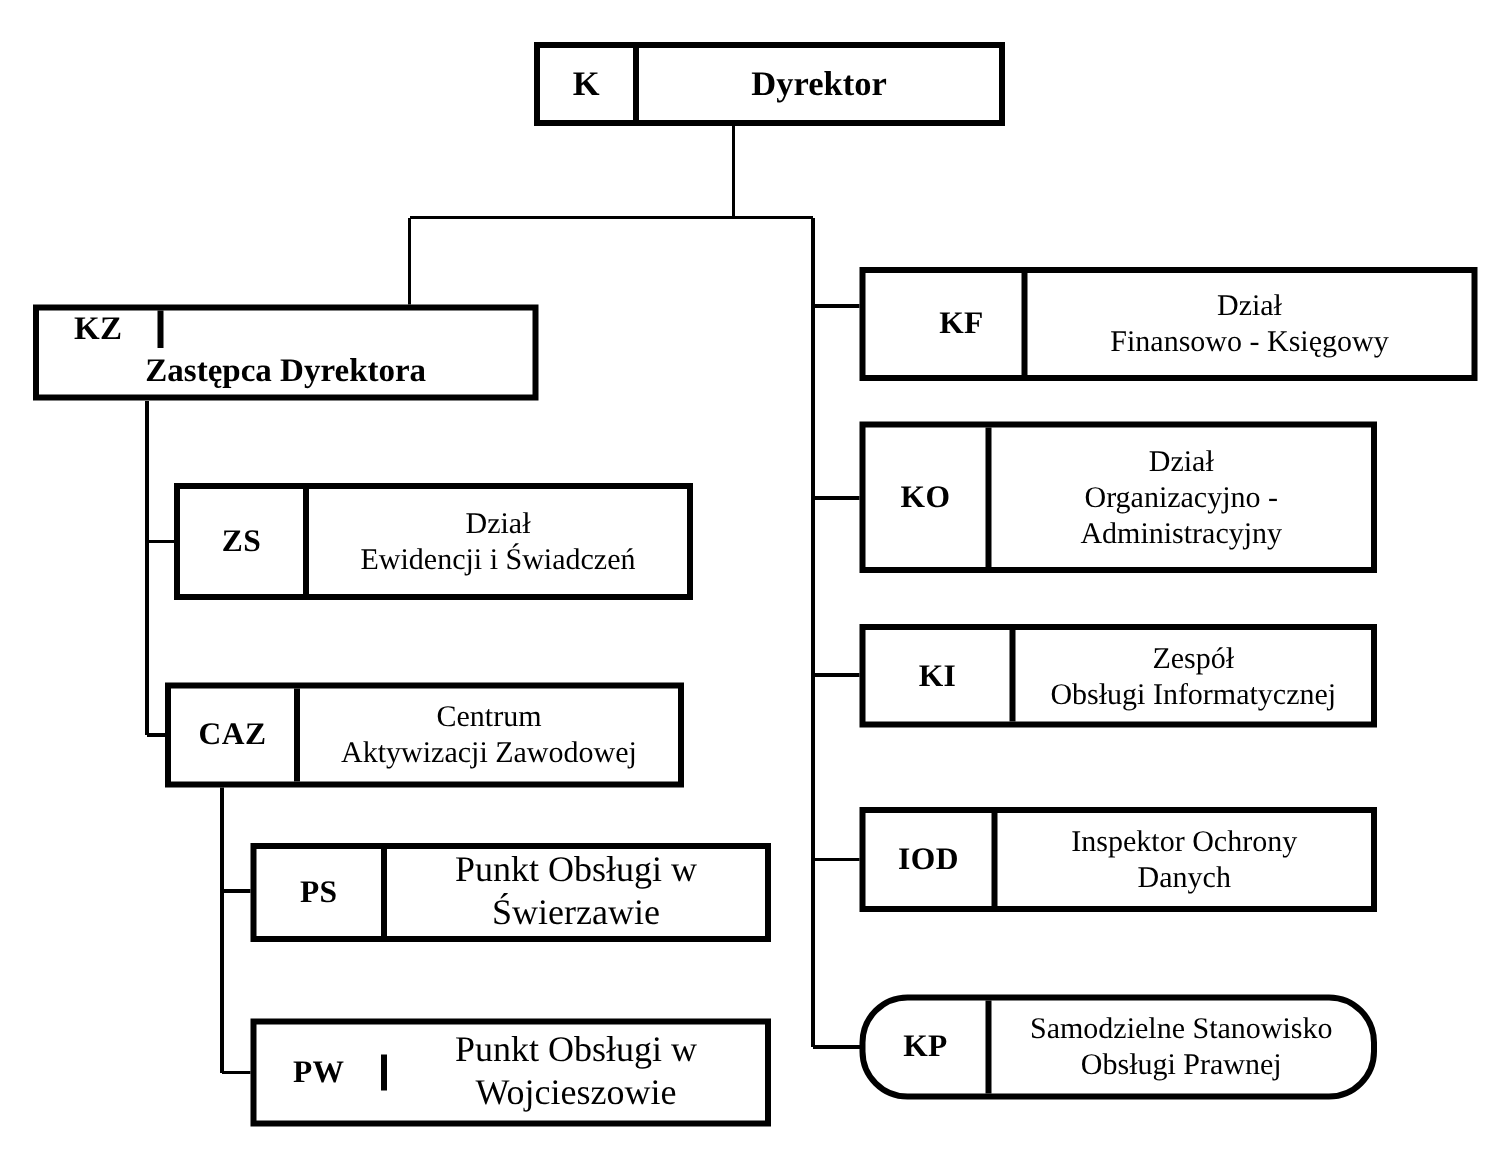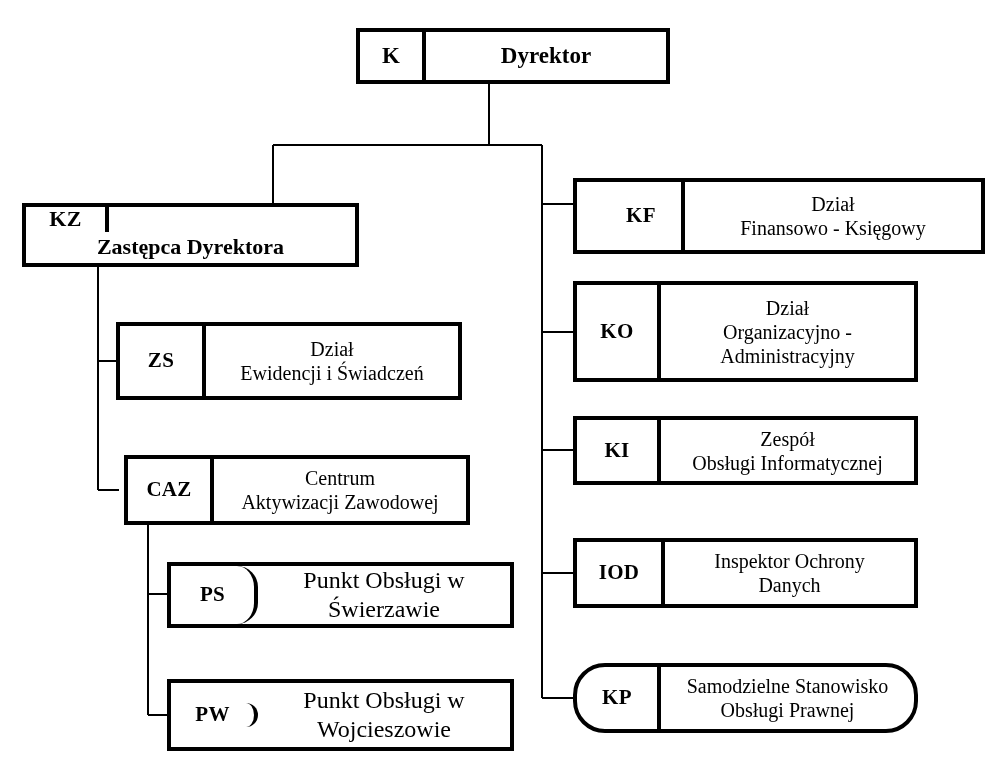--- a/index.html
+++ b/index.html
@@ -56,21 +56,21 @@
     justify-content: center;
     text-align: center;
     line-height: 1.2;
     padding: 0 6px;
     white-space: pre-line;
   }
   .lvl-0 .box-code, .lvl-0 .box-name { font-size: 23px; font-weight: bold; }
   .lvl-1 .box-code, .lvl-1 .box-name { font-size: 22px; font-weight: bold; }
   .lvl-2 .box-code { font-size: 21px; }
   .lvl-2 .box-name { font-size: 20px; font-weight: normal; }
-  .lvl-3 .box-code { font-size: 21px; border-radius: 21px; }
+  .lvl-3 .box-code { font-size: 21px; }
   .lvl-3 .box-name { font-size: 24px; font-weight: normal; }
   .rt .box-code { font-size: 21px; }
   .rt .box-name { font-size: 20px; font-weight: normal; }
 </style>
 </head>
 <body>
 
 <div id="chart-root">
 
   <svg id="connector-layer" viewBox="0 0 1000 774" width="1000" height="774" aria-hidden="true">
@@ -109,21 +109,21 @@
     <div class="box-code" style="width:83px;">KZ</div>
     <div class="box-name">Zastępca Dyrektora</div>
   </div>
 
   <div class="org-box lvl-2" style="left:116px; top:322px; width:346px; height:78px;">
     <div class="box-code" style="width:86px;">ZS</div>
     <div class="box-name">Dział
 Ewidencji i Świadczeń</div>
   </div>
 
-  <div class="org-box lvl-2" style="left:124px; top:455px; width:346px; height:70px;">
+  <div class="org-box lvl-2" style="left:110px; top:455px; width:346px; height:70px;">
     <div class="box-code" style="width:86px;">CAZ</div>
     <div class="box-name">Centrum
 Aktywizacji Zawodowej</div>
   </div>
 
   <div class="org-box lvl-3" style="left:167px; top:562px; width:347px; height:66px;">
     <div class="box-code" style="width:87px;">PS</div>
     <div class="box-name">Punkt Obsługi w
 Świerzawie</div>
   </div>
@@ -141,21 +141,21 @@
   </div>
 
   <div class="org-box rt" style="left:573px; top:281px; width:345px; height:101px;">
     <div class="box-code" style="width:84px;">KO</div>
     <div class="box-name">Dział
 Organizacyjno -
 Administracyjny</div>
   </div>
 
   <div class="org-box rt" style="left:573px; top:416px; width:345px; height:69px;">
-    <div class="box-code" style="width:84px;">KI</div>
+    <div class="box-code" style="width:100px;">KI</div>
     <div class="box-name">Zespół
 Obsługi Informatycznej</div>
   </div>
 
   <div class="org-box rt" style="left:573px; top:538px; width:345px; height:70px;">
     <div class="box-code" style="width:88px;">IOD</div>
     <div class="box-name">Inspektor Ochrony
 Danych</div>
   </div>
 

